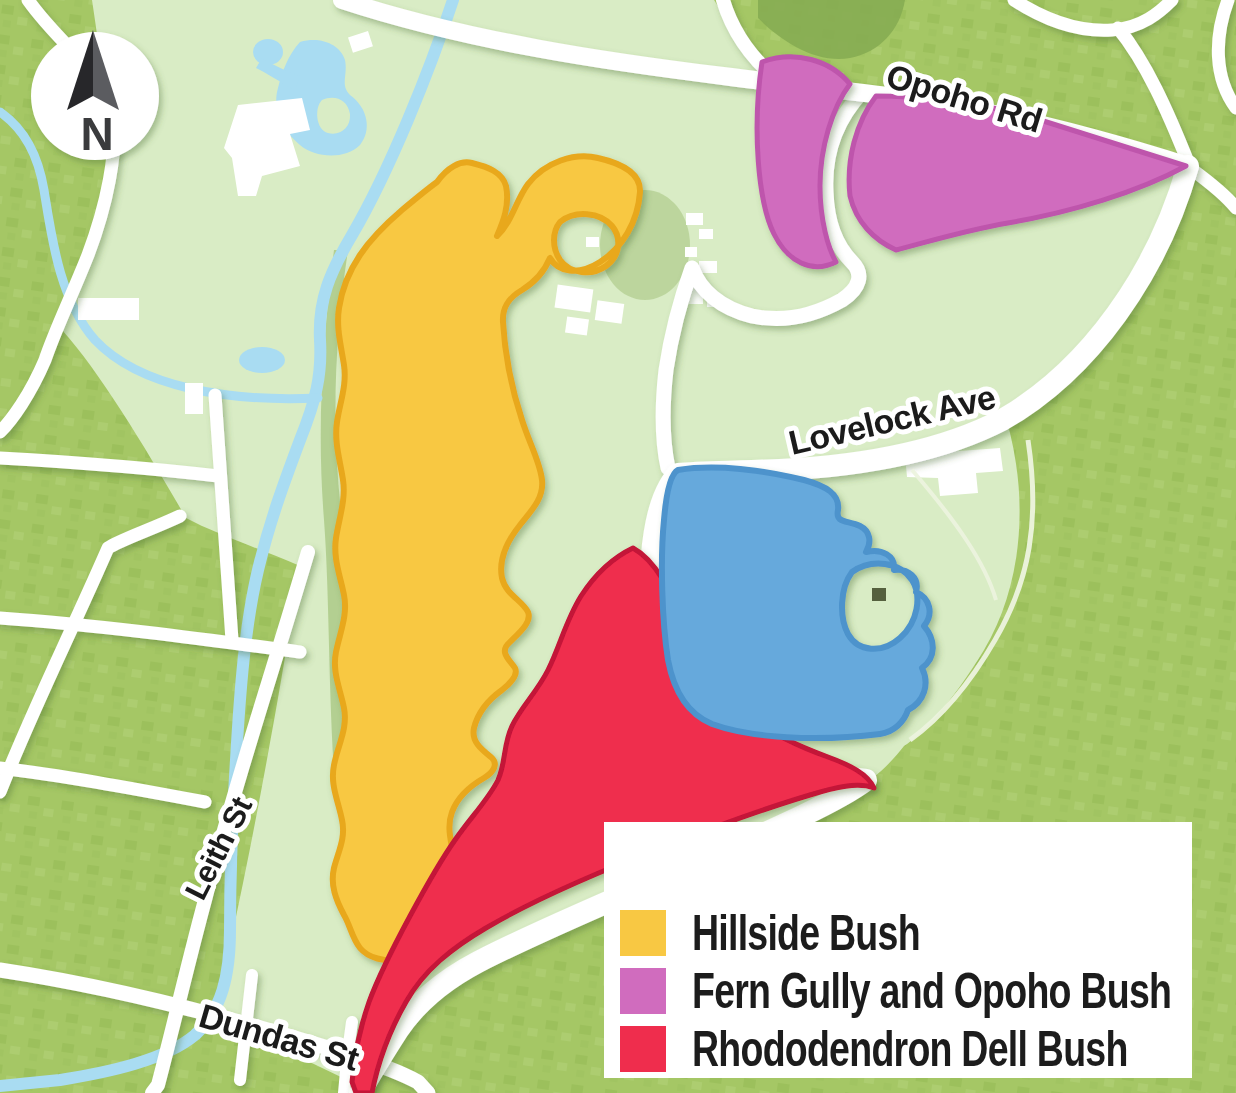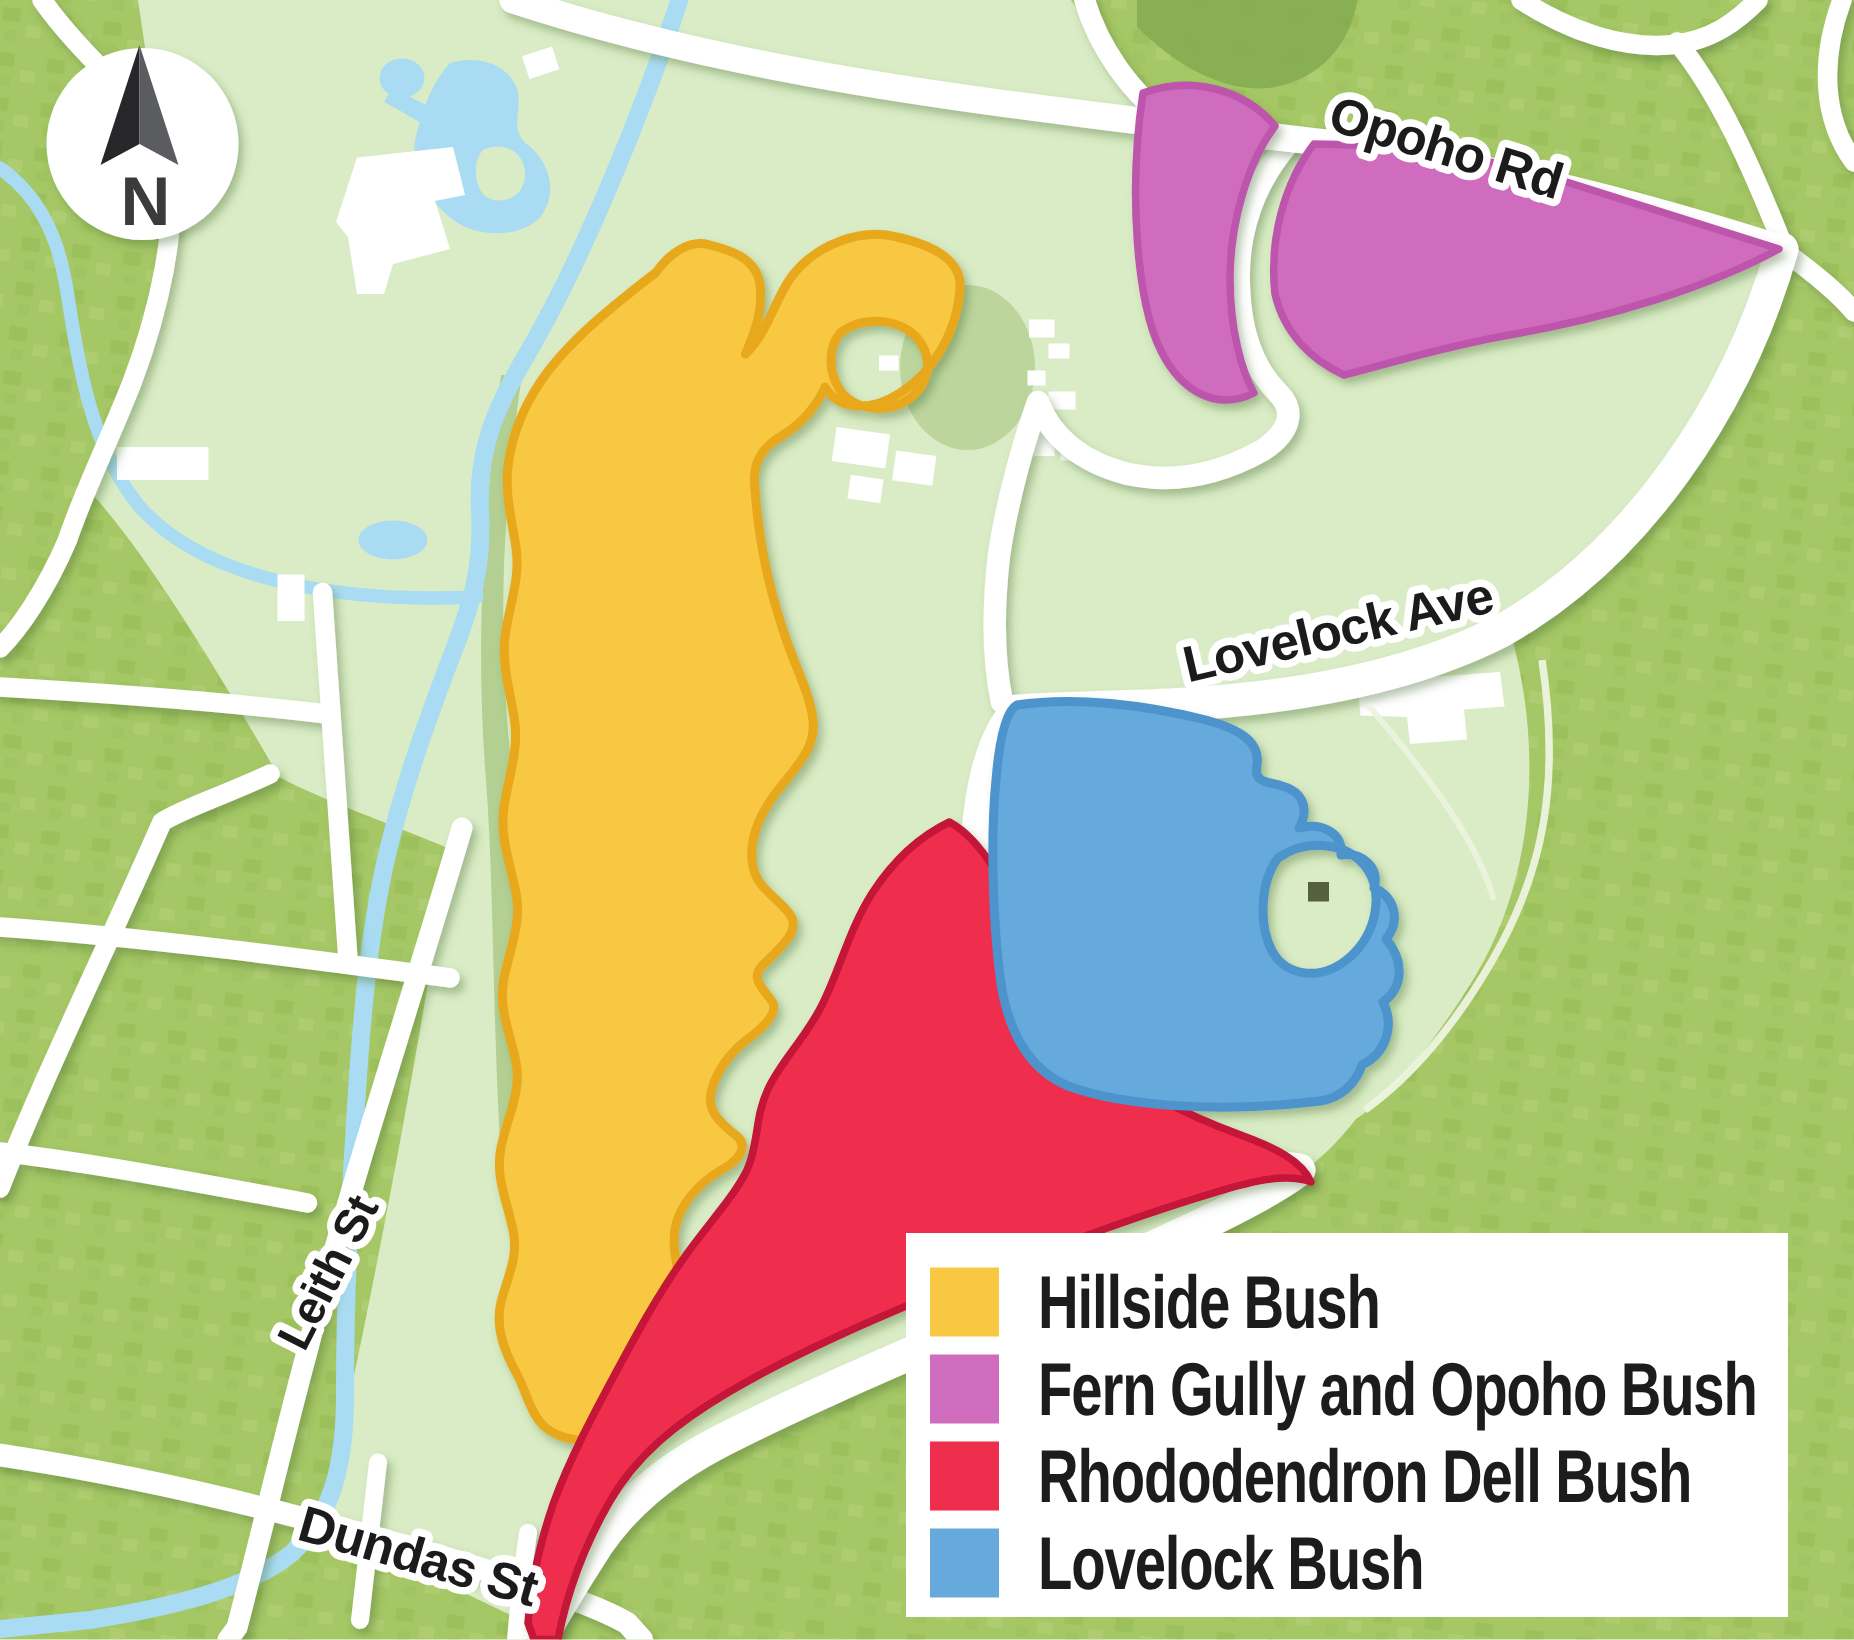--- a/index.html
+++ b/index.html
@@ -6,21 +6,21 @@
   #stage{position:relative;width:1236px;height:1093px;overflow:hidden;
          font-family:"Liberation Sans","DejaVu Sans",sans-serif;}
   #map-svg{position:absolute;left:0;top:0;}
   .street-label{font-family:"Liberation Sans","DejaVu Sans",sans-serif;
                 font-weight:bold;fill:#1b1b1b;stroke:#ffffff;stroke-width:10px;
                 paint-order:stroke;stroke-linejoin:round;letter-spacing:-0.5px;}
   .compass-n{font-family:"Liberation Sans","DejaVu Sans",sans-serif;
              font-weight:bold;font-size:46px;fill:#3a3b3d;text-anchor:middle;}
   .legend{position:absolute;left:604px;top:822px;width:588px;height:256px;
           background:#ffffff;box-sizing:border-box;padding:10px 0 0 16px;
-          display:flex;flex-direction:column;justify-content:center;}
+          display:flex;flex-direction:column;justify-content:flex-end;}
   .legend-row{display:flex;align-items:center;height:58px;}
   .legend-swatch{width:46px;height:46px;flex:0 0 46px;}
   .legend-label{margin-left:26px;font-size:50px;font-weight:bold;color:#1c1c1c;
                 white-space:nowrap;transform:scaleX(0.75);transform-origin:left center;
                 letter-spacing:-1px;}
 </style>
 </head>
 <body>
 
 <div id="stage">
@@ -220,19 +220,15 @@
       <div class="legend-label">Hillside Bush</div>
     </div>
     <div class="legend-row">
       <div class="legend-swatch" style="background: rgb(208, 108, 190);"></div>
       <div class="legend-label">Fern Gully and Opoho Bush</div>
     </div>
     <div class="legend-row">
       <div class="legend-swatch" style="background: rgb(239, 45, 77);"></div>
       <div class="legend-label">Rhododendron Dell Bush</div>
     </div>
-    <div class="legend-row">
-      <div class="legend-swatch" style="background: rgb(102, 169, 220);"></div>
-      <div class="legend-label">Lovelock Bush</div>
-    </div>
   </div>
 
 </div>
 
 </body></html>

